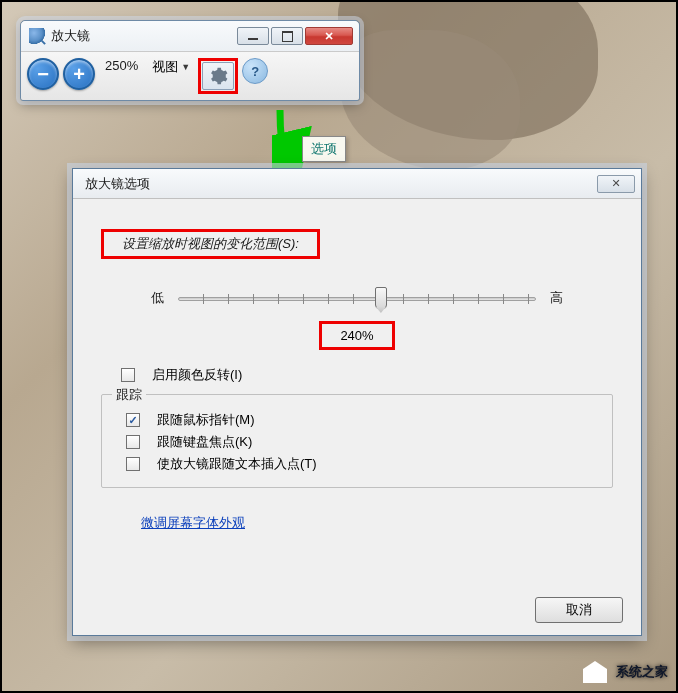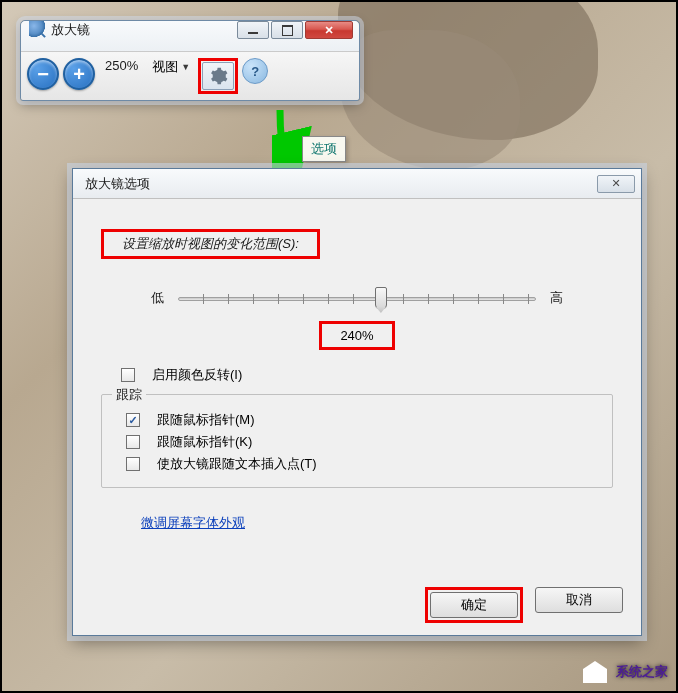--- a/index.html
+++ b/index.html
@@ -4,21 +4,21 @@
   <style>
     * { box-sizing: border-box; margin: 0; padding: 0; font-family: "Microsoft YaHei", "SimSun", sans-serif; font-size: 13px; }
     body { width: 678px; height: 693px; position: relative; overflow: hidden; background: linear-gradient(135deg, #d4c9b8 0%, #b8a890 30%, #c8bca8 60%, #a89880 100%); }
     
     .bg-rock { position: absolute; background: #8a7a68; opacity: 0.6; border-radius: 30% 50% 40% 60%; }
     .bg-rock.r1 { top: -40px; right: 80px; width: 260px; height: 180px; background: #7a6a58; }
     .bg-rock.r2 { top: 30px; left: 340px; width: 180px; height: 140px; background: #9a8a78; }
 
     
     .mag-window { position: absolute; top: 20px; left: 20px; width: 340px; background: linear-gradient(#e8e8e8, #d8d8d8); border: 1px solid #6e8aa6; border-radius: 5px 5px 3px 3px; box-shadow: 0 0 0 4px rgba(210,220,235,0.5), 0 4px 12px rgba(0,0,0,0.35); }
-    .mag-titlebar { display: flex; height: 30px; background: linear-gradient(#f8fafc, #ecf0f4); border-radius: 5px 5px 0 0; padding: 0 6px 0 8px; }
+    .mag-titlebar { display: flex; align-items: center; height: 30px; background: linear-gradient(#f8fafc, #ecf0f4); border-radius: 5px 5px 0 0; padding: 0 6px 0 8px; }
     .mag-icon { width: 16px; height: 16px; margin-right: 6px; background: radial-gradient(circle at 5px 5px, #8ab7e9 0%, #5a90c8 50%, #3870a8 70%, transparent 72%); position: relative; }
     .mag-icon::after { content: ''; position: absolute; width: 6px; height: 2px; background: #3870a8; bottom: 1px; right: -1px; transform: rotate(45deg); }
     .mag-title { color: #1a1a1a; }
     .winbtns { margin-left: auto; display: flex; gap: 0; }
     .winbtn { width: 32px; height: 18px; border: 1px solid #7a8a9a; border-radius: 2px; background: linear-gradient(#f0f4f8, #d8e0e8); display: flex; align-items: center; justify-content: center; font-size: 12px; color: #3a3a3a; cursor: pointer; margin-left: 2px; }
     .winbtn.min::before { content: ''; width: 10px; height: 2px; background: #3a3a3a; margin-top: 6px; }
     .winbtn.max::before { content: ''; width: 9px; height: 8px; border: 1px solid #3a3a3a; border-top: 2px solid #3a3a3a; }
     .winbtn.close { width: 48px; background: linear-gradient(#e78b85, #d85850 45%, #c83830 55%, #d04840); border-color: #a03a34; color: #fff; font-weight: bold; }
     .winbtn.close::before { content: '✕'; color: #fff; font-size: 11px; }
 
@@ -73,21 +73,21 @@
     .groupbox-title { position: absolute; top: -9px; left: 10px; background: #f0f0f0; padding: 0 4px; color: #1a1a1a; }
 
     .links { margin-top: 26px; margin-left: 40px; }
     .link { color: #0a3fbb; text-decoration: underline; cursor: pointer; display: block; margin-bottom: 6px; }
 
     .dlg-footer { position: absolute; bottom: 12px; right: 18px; display: flex; gap: 12px; }
     .btn { min-width: 88px; height: 26px; border: 1px solid #707070; background: linear-gradient(#f6f6f6, #dedede); border-radius: 3px; cursor: pointer; display: flex; align-items: center; justify-content: center; }
     .ok-wrap { border: 3px solid #e00; padding: 2px; }
 
     
-    .watermark { position: absolute; bottom: 8px; right: 10px; display: flex; align-items: center; gap: 6px; color: #4c1d95; font-weight: bold; font-size: 16px; text-shadow: 0 0 4px rgba(0,0,0,0.8); }
+    .watermark { position: absolute; bottom: 8px; right: 10px; display: flex; align-items: center; gap: 6px; color: #0f172a; font-weight: bold; font-size: 16px; text-shadow: 0 0 4px rgba(0,0,0,0.8); }
     .wm-logo { width: 30px; height: 26px; }
 
     
     .frame-border { position: absolute; inset: 0; border: 2px solid #000; pointer-events: none; }
   </style>
 </head>
 <body>
 
 <div class="bg-rock r1"></div>
 <div class="bg-rock r2"></div>
@@ -162,38 +162,35 @@
     </div>
 
     <div class="groupbox">
       <span class="groupbox-title">跟踪</span>
       <div class="check-row">
         <span class="chk checked"></span>
         <span>跟随鼠标指针(M)</span>
       </div>
       <div class="check-row">
         <span class="chk"></span>
-        <span>跟随鼠标指针(K)</span>
+        <span>跟随键盘焦点(K)</span>
       </div>
       <div class="check-row">
         <span class="chk"></span>
         <span>使放大镜跟随文本插入点(T)</span>
       </div>
     </div>
 
     <div class="links">
       <a class="link">微调屏幕字体外观</a>
     </div>
 
   </div>
 
   <div class="dlg-footer">
-    <div class="ok-wrap">
-      <div class="btn">确定</div>
-    </div>
     <div class="btn">取消</div>
   </div>
 </div>
 
 <div class="watermark">
   <svg class="wm-logo" viewBox="0 0 30 26">
     <path fill="#fff" d="M15 2 L27 10 L27 24 L3 24 L3 10 Z M8 14 h4 v8 h-4 z M18 14 h4 v8 h-4 z"></path>
   </svg>
   <span>系统之家</span>
 </div>

